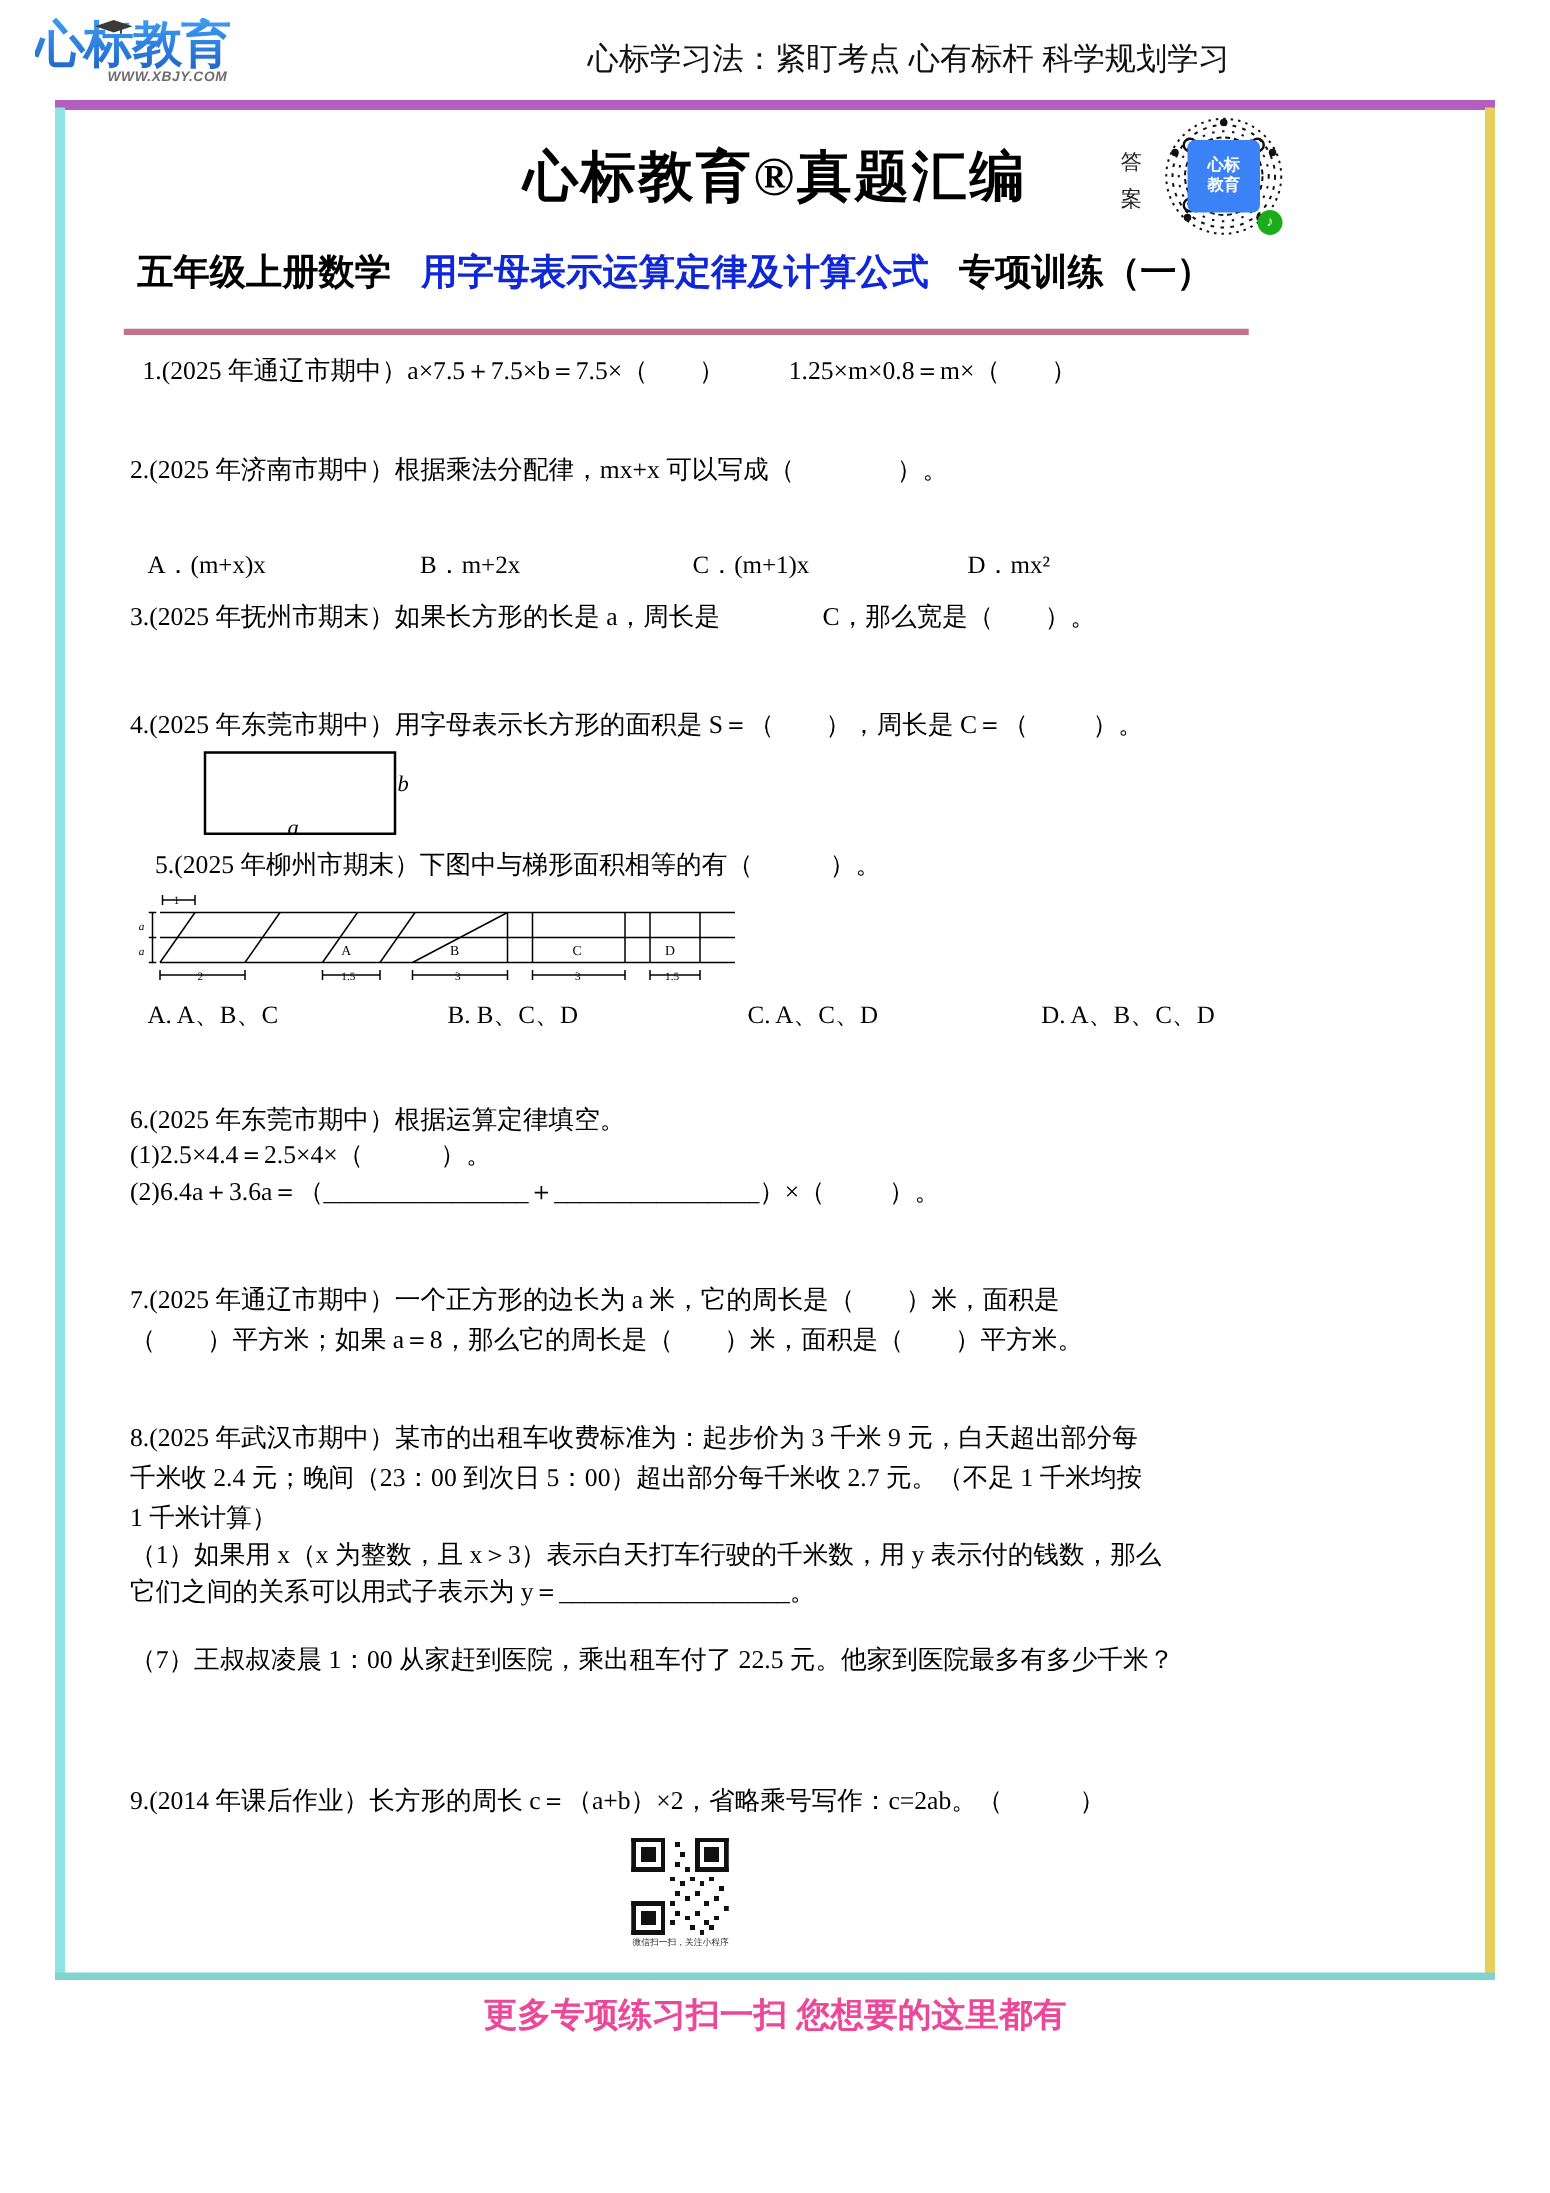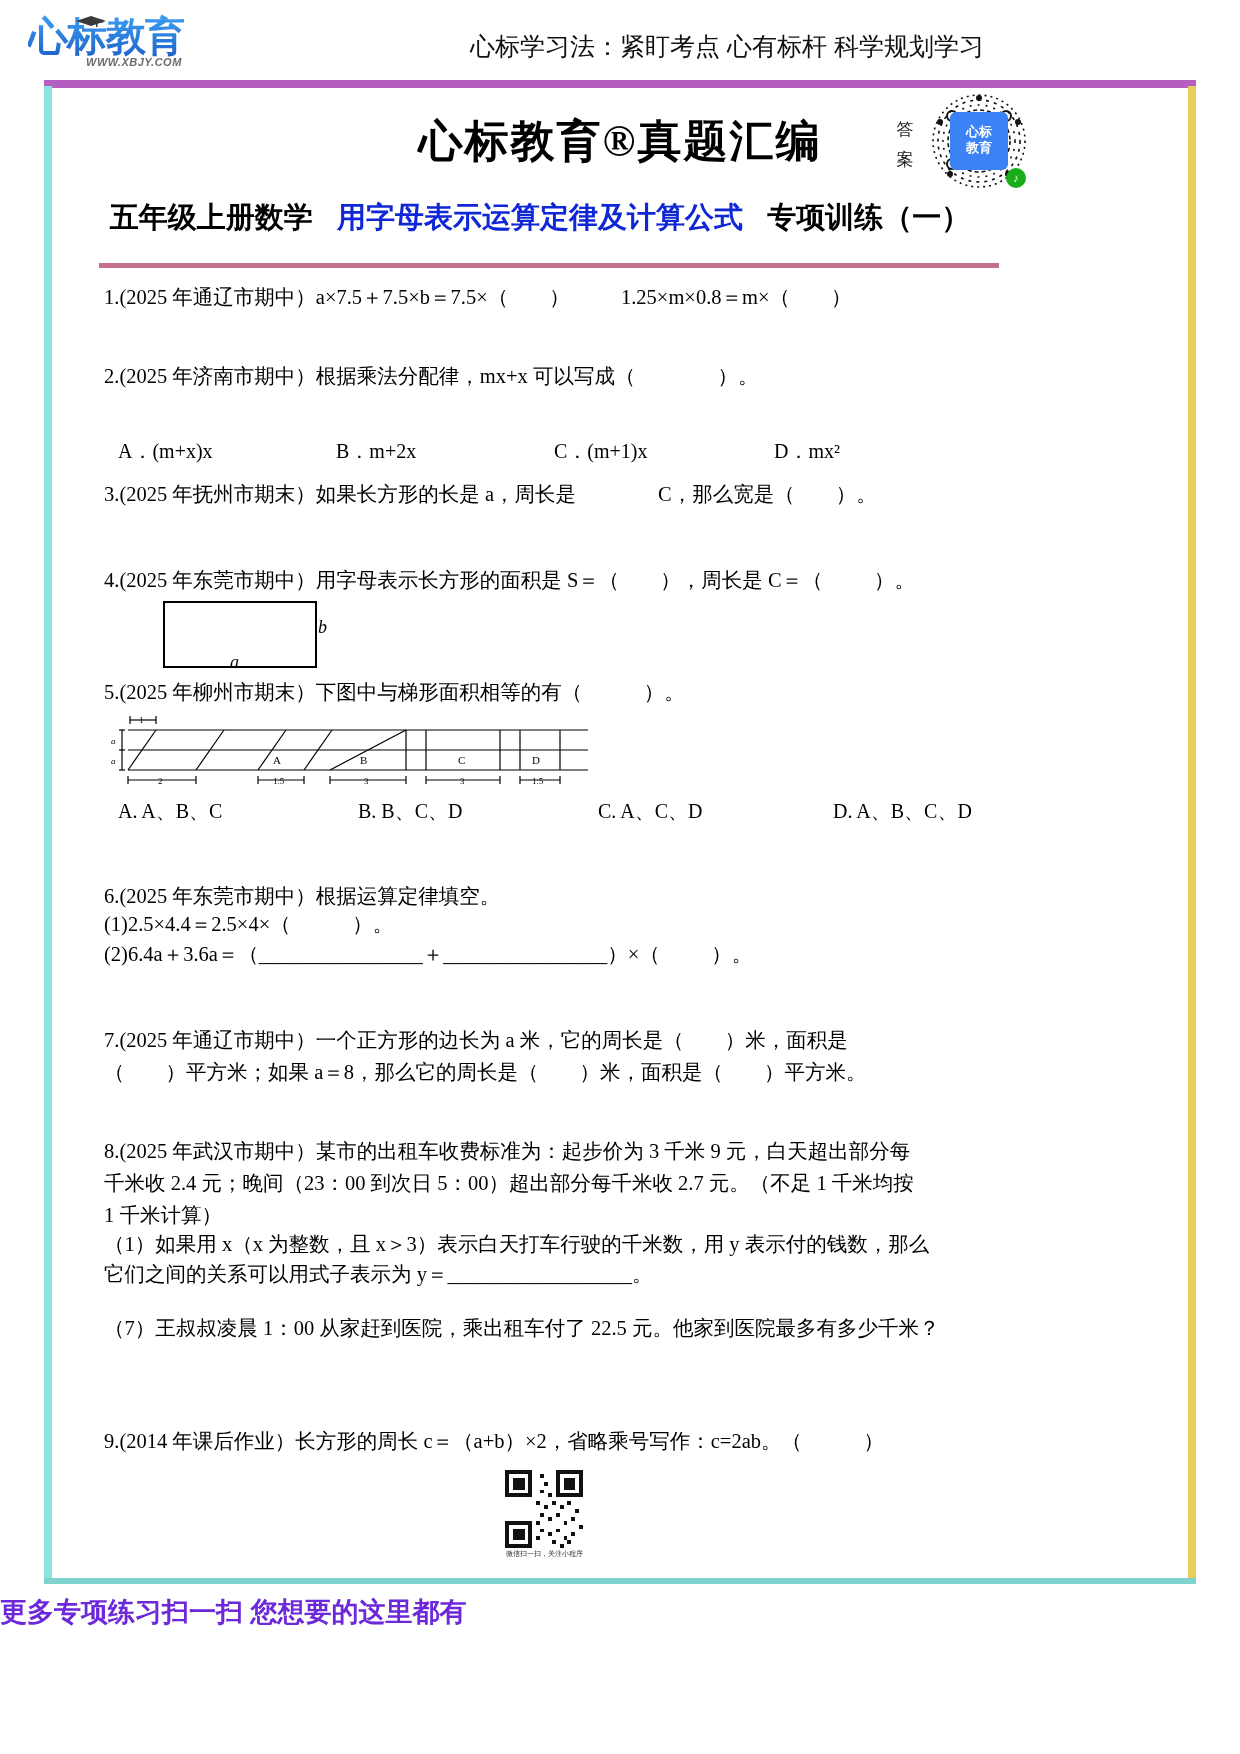--- a/index.html
+++ b/index.html
@@ -94,23 +94,23 @@
   .rect-fig{position:absolute;left:163px;top:601px;width:150px;height:63px;border:2.2px solid #000;}
   .rect-b{position:absolute;left:318px;top:617px;font-size:18px;font-style:italic;font-family:"Liberation Serif",serif;}
   .rect-a{position:absolute;left:230px;top:652px;font-size:18px;font-style:italic;font-family:"Liberation Serif",serif;}
 
   
   .fig5{position:absolute;left:108px;top:712px;width:500px;height:78px;}
   .fig5 svg{display:block;}
 
   
   .footer{
-    position:absolute;left:0;top:1594px;width:1240px;
-    font-family:"Liberation Sans","DejaVu Sans",sans-serif;
-    font-size:27px;font-weight:bold;color:#6d28d9;
+    position:absolute;left:0;top:1594px;width:1240px;text-align:center;
+    font-family:"Liberation Sans","DejaVu Sans",sans-serif;
+    font-size:27px;font-weight:bold;color:#ec4899;
   }
   .qr-bottom{position:absolute;left:505px;top:1470px;width:78px;height:78px;}
   .qr-cap{
     position:absolute;left:487px;top:1549px;width:115px;text-align:center;
     font-family:"Liberation Sans","DejaVu Sans",sans-serif;font-size:7px;color:#333;
   }
 </style>
 </head>
 <body>
 
@@ -165,35 +165,35 @@
   <div class="subtitle-row">
     <span class="plain">五年级上册数学</span>
     <span>&nbsp;</span>
     <span class="hl">用字母表示运算定律及计算公式</span>
     <span>&nbsp;</span>
     <span class="plain">专项训练（一）</span>
   </div>
 
   <div class="rule"></div>
 
-  <div class="q" style="top:281px;">1.(2025 年通辽市期中）a×7.5＋7.5×b＝7.5×（        ）          1.25×m×0.8＝m×（        ）</div>
+  <div class="q" style="top:281px;margin-left:10px;">1.(2025 年通辽市期中）a×7.5＋7.5×b＝7.5×（        ）          1.25×m×0.8＝m×（        ）</div>
 
   <div class="q" style="top:360px;">2.(2025 年济南市期中）根据乘法分配律，mx+x 可以写成（                ）。</div>
   <div class="opts" style="top:390px;margin-top:48px;">
     <span style="width:218px">A．(m+x)x</span><span style="width:218px">B．m+2x</span><span style="width:220px">C．(m+1)x</span><span>D．mx²</span>
   </div>
 
   <div class="q" style="top:478px;">3.(2025 年抚州市期末）如果长方形的长是 a，周长是                C，那么宽是（        ）。</div>
 
   <div class="q" style="top:564px;">4.(2025 年东莞市期中）用字母表示长方形的面积是 S＝（        ），周长是 C＝（          ）。</div>
   <div class="rect-fig"></div>
   <div class="rect-b">b</div>
   <div class="rect-a">a</div>
 
-  <div class="q" style="top:676px;">5.(2025 年柳州市期末）下图中与梯形面积相等的有（            ）。</div>
+  <div class="q" style="top:676px;margin-left:20px;">5.(2025 年柳州市期末）下图中与梯形面积相等的有（            ）。</div>
 
   <div class="fig5">
     <svg width="500" height="78" viewBox="0 0 500 78">
       <g stroke="#000" stroke-width="1.2" fill="none">
 
         <line x1="22" y1="8" x2="48" y2="8"></line>
         <line x1="22" y1="4" x2="22" y2="12"></line>
           <line x1="48" y1="4" x2="48" y2="12"></line>
 
         <line x1="20" y1="18" x2="480" y2="18"></line>

